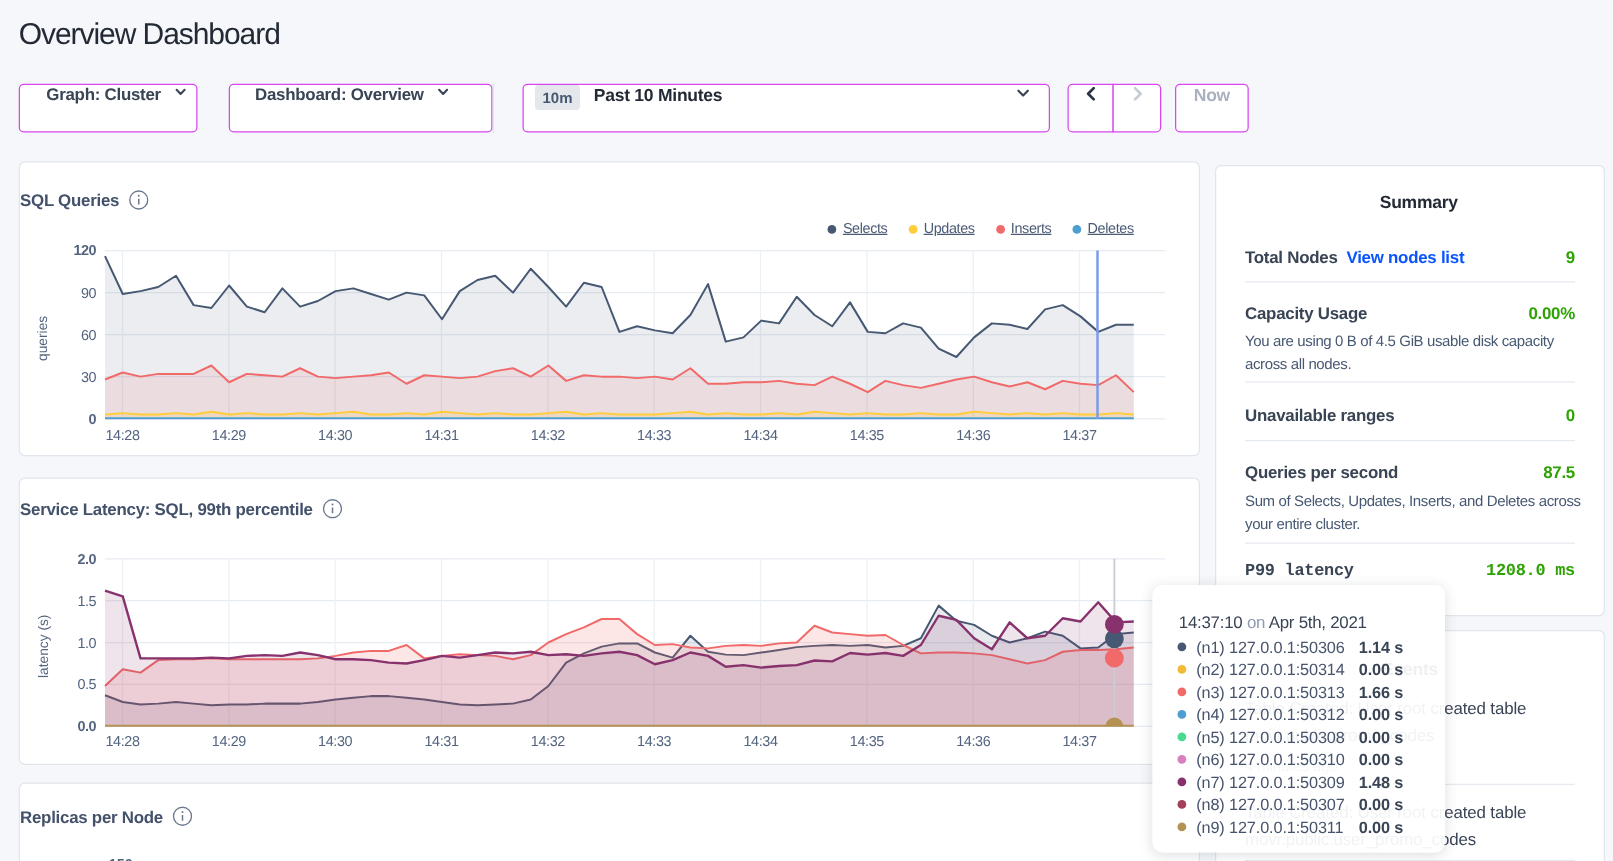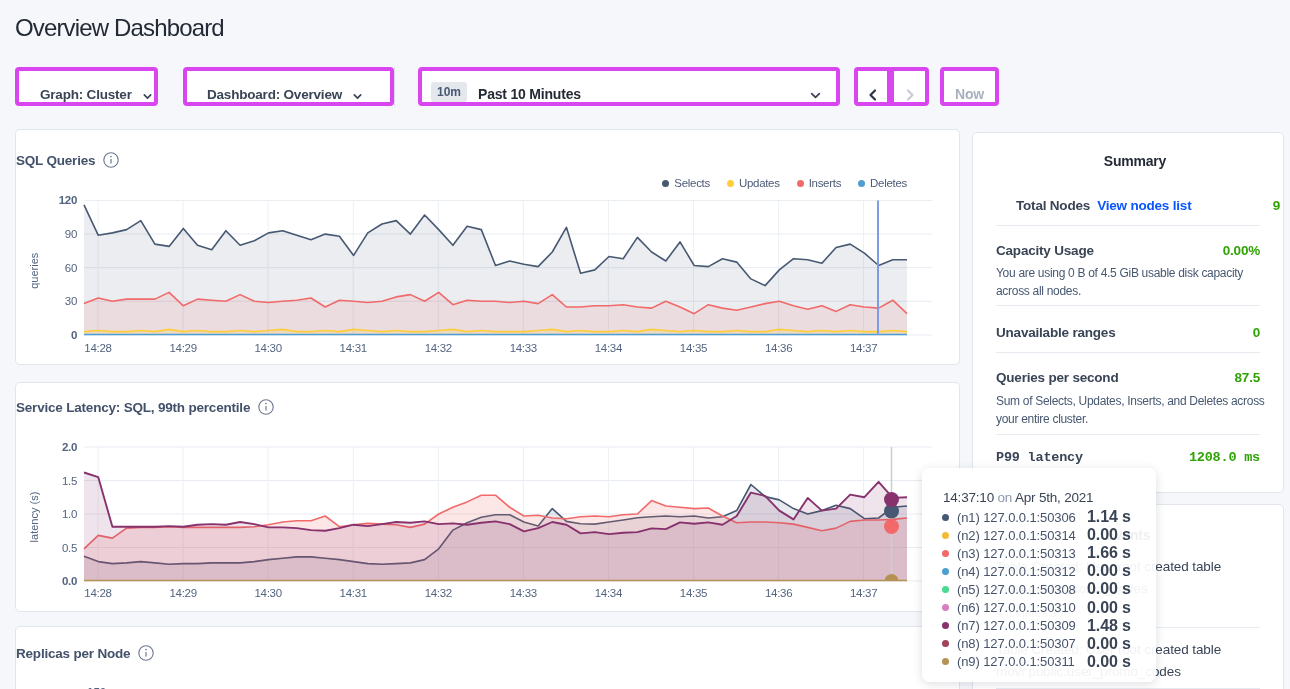--- a/index.html
+++ b/index.html
@@ -1,34 +1,34 @@
 <!DOCTYPE html>
 <html><head><meta charset="utf-8"><style>
 * { margin:0; padding:0; box-sizing:border-box; }
 html,body { width:1290px; height:689px; overflow:hidden; background:#f5f7fa;
   font-family:"Liberation Sans", sans-serif; position:relative; }
 .abs { position:absolute; }
 .panel { position:absolute; background:#fff; border:1px solid #e1e6ec; border-radius:5px; }
-.ctl { position:absolute; background:#fff; border:4px solid #d946ef; border-radius:4px;
-  display:flex; align-items:flex-end; font-weight:bold; font-size:13.5px; color:#394455; letter-spacing:-0.2px;}
+.ctl { position:absolute; background:#fff; border:1px solid #d946ef; border-radius:4px;
+  display:flex; align-items:flex-start; font-weight:bold; font-size:13.5px; color:#394455; letter-spacing:-0.2px;}
 h1 { position:absolute; left:15px; top:14px; font-size:24px; font-weight:400; color:#242a35; letter-spacing:-0.85px;}
 .chart-title { position:absolute; left:0; width:100%; display:flex; align-items:center; justify-content:flex-start;
   font-size:13.5px; font-weight:bold; color:#44516b; letter-spacing:-0.2px;}
 .legend { position:absolute; display:flex; align-items:center; font-size:12px; color:#4c5b76; }
 .li { display:flex; align-items:center; margin-left:17px; letter-spacing:-0.3px; font-size:11.5px;}
 .ld { width:7px; height:7px; border-radius:50%; margin-right:5px; display:inline-block;}
 .sumrow { position:absolute; left:996px; width:264px; display:flex; justify-content:space-between;
   font-weight:bold; font-size:13.5px; color:#394455; letter-spacing:-0.2px;}
 .green { color:#2fa305; }
 .desc { position:absolute; left:996px; width:300px; font-size:12px; color:#475872; line-height:17.5px; letter-spacing:-0.3px;}
 .divid { position:absolute; left:996px; width:264px; border-top:1px solid #e5eaf0; }
 .trow { display:flex; align-items:center; height:18.1px; font-size:13px; color:#46536b; }
 .td { width:7px; height:7px; border-radius:50%; margin-right:8px; display:inline-block; flex:none;}
 .tl { letter-spacing:-0.1px; width:130px;}
-.tv { font-weight:bold; font-size:16px; color:#394455; letter-spacing:-0.1px;}
+.tv { font-weight:bold; font-size:13px; color:#394455; letter-spacing:-0.1px;}
 .ev { position:absolute; left:996px; font-size:13.5px; color:#394455; letter-spacing:-0.1px; line-height:22px; }
 </style></head><body>
 
 <h1>Overview Dashboard</h1>
 
 <div class="ctl" style="left:15px; top:67px; width:143px; height:39px; padding-left:21px;">Graph: Cluster<span style="margin-left:10px;display:flex">
       <svg width="11" height="11" viewBox="0 0 12 12">
         <path d="M2.5 4.2 L6 7.8 L9.5 4.2" fill="none" stroke="#394455" stroke-width="1.8" stroke-linecap="round" stroke-linejoin="round"></path>
       </svg>
     </span></div>
@@ -58,21 +58,21 @@
     </svg>
   </div>
 <div class="ctl" style="left:940px; top:67px; width:59px; height:39px; justify-content:center; color:#a9b1bf; font-size:14px;">Now</div>
 
 <div class="panel" style="left:15px; top:129px; width:945px; height:236px;">
   <div class="chart-title" style="top:22px;">SQL Queries <svg width="16" height="16" viewBox="0 0 16 16" style="margin-left:8px">
         <circle cx="8" cy="8" r="7.2" fill="none" stroke="#6b7890" stroke-width="1.1"></circle>
         <line x1="8" y1="6.9" x2="8" y2="11.6" stroke="#6b7890" stroke-width="1.2"></line>
         <circle cx="8" cy="4.6" r="0.8" fill="#6b7890"></circle>
       </svg></div>
-  <div class="legend" style="top:47px; right:52px;">
+  <div class="legend" style="top:47px; right:52px;text-decoration:underline;">
       <span class="li"><span class="ld" style="background:#475872"></span>Selects</span>
       <span class="li"><span class="ld" style="background:#ffcd3a"></span>Updates</span>
       <span class="li"><span class="ld" style="background:#f16969"></span>Inserts</span>
       <span class="li"><span class="ld" style="background:#4e9fd1"></span>Deletes</span>
     </div>
   <svg width="943" height="234" viewBox="0 0 943 234" style="position:absolute;left:0;top:0">
       <line x1="68" y1="70.4" x2="916" y2="70.4" stroke="#e7ecf2" stroke-width="1"></line>
       <line x1="68" y1="104.0" x2="916" y2="104.0" stroke="#e7ecf2" stroke-width="1"></line>
       <line x1="68" y1="137.7" x2="916" y2="137.7" stroke="#e7ecf2" stroke-width="1"></line>
       <line x1="68" y1="171.3" x2="916" y2="171.3" stroke="#e7ecf2" stroke-width="1"></line>
@@ -172,21 +172,21 @@
         <circle cx="8" cy="8" r="7.2" fill="none" stroke="#6b7890" stroke-width="1.1"></circle>
         <line x1="8" y1="6.9" x2="8" y2="11.6" stroke="#6b7890" stroke-width="1.2"></line>
         <circle cx="8" cy="4.6" r="0.8" fill="#6b7890"></circle>
       </svg></div>
   <div class="abs" style="left:71px; top:59px; font-size:11.5px; font-weight:bold; color:#54647f;">150</div>
 </div>
 
 <div class="panel" style="left:972px; top:132px; width:312px; height:361px;">
 </div>
 <div class="abs" style="left:972px; top:153px; width:312px; text-align:center; font-size:14px; font-weight:bold; color:#242a35; letter-spacing:-0.2px;padding-left:14px;">Summary</div>
-<div class="sumrow" style="top:198px;margin-left:20px;">
+<div class="sumrow" style="top:198px;">
     <span>Total Nodes&nbsp;&nbsp;<a style="color:#0a55ff; text-decoration:none;">View nodes list</a></span>
     <span class="green">9</span>
   </div>
 <div class="divid" style="top:225px;"></div>
 <div class="sumrow" style="top:243px;">
     <span>Capacity Usage</span>
     <span class="green">0.00%</span>
   </div>
 <div class="desc" style="top:265px;">You are using 0 B of 4.5 GiB usable disk capacity<br>across all nodes.</div>
 <div class="divid" style="top:305px;"></div>

